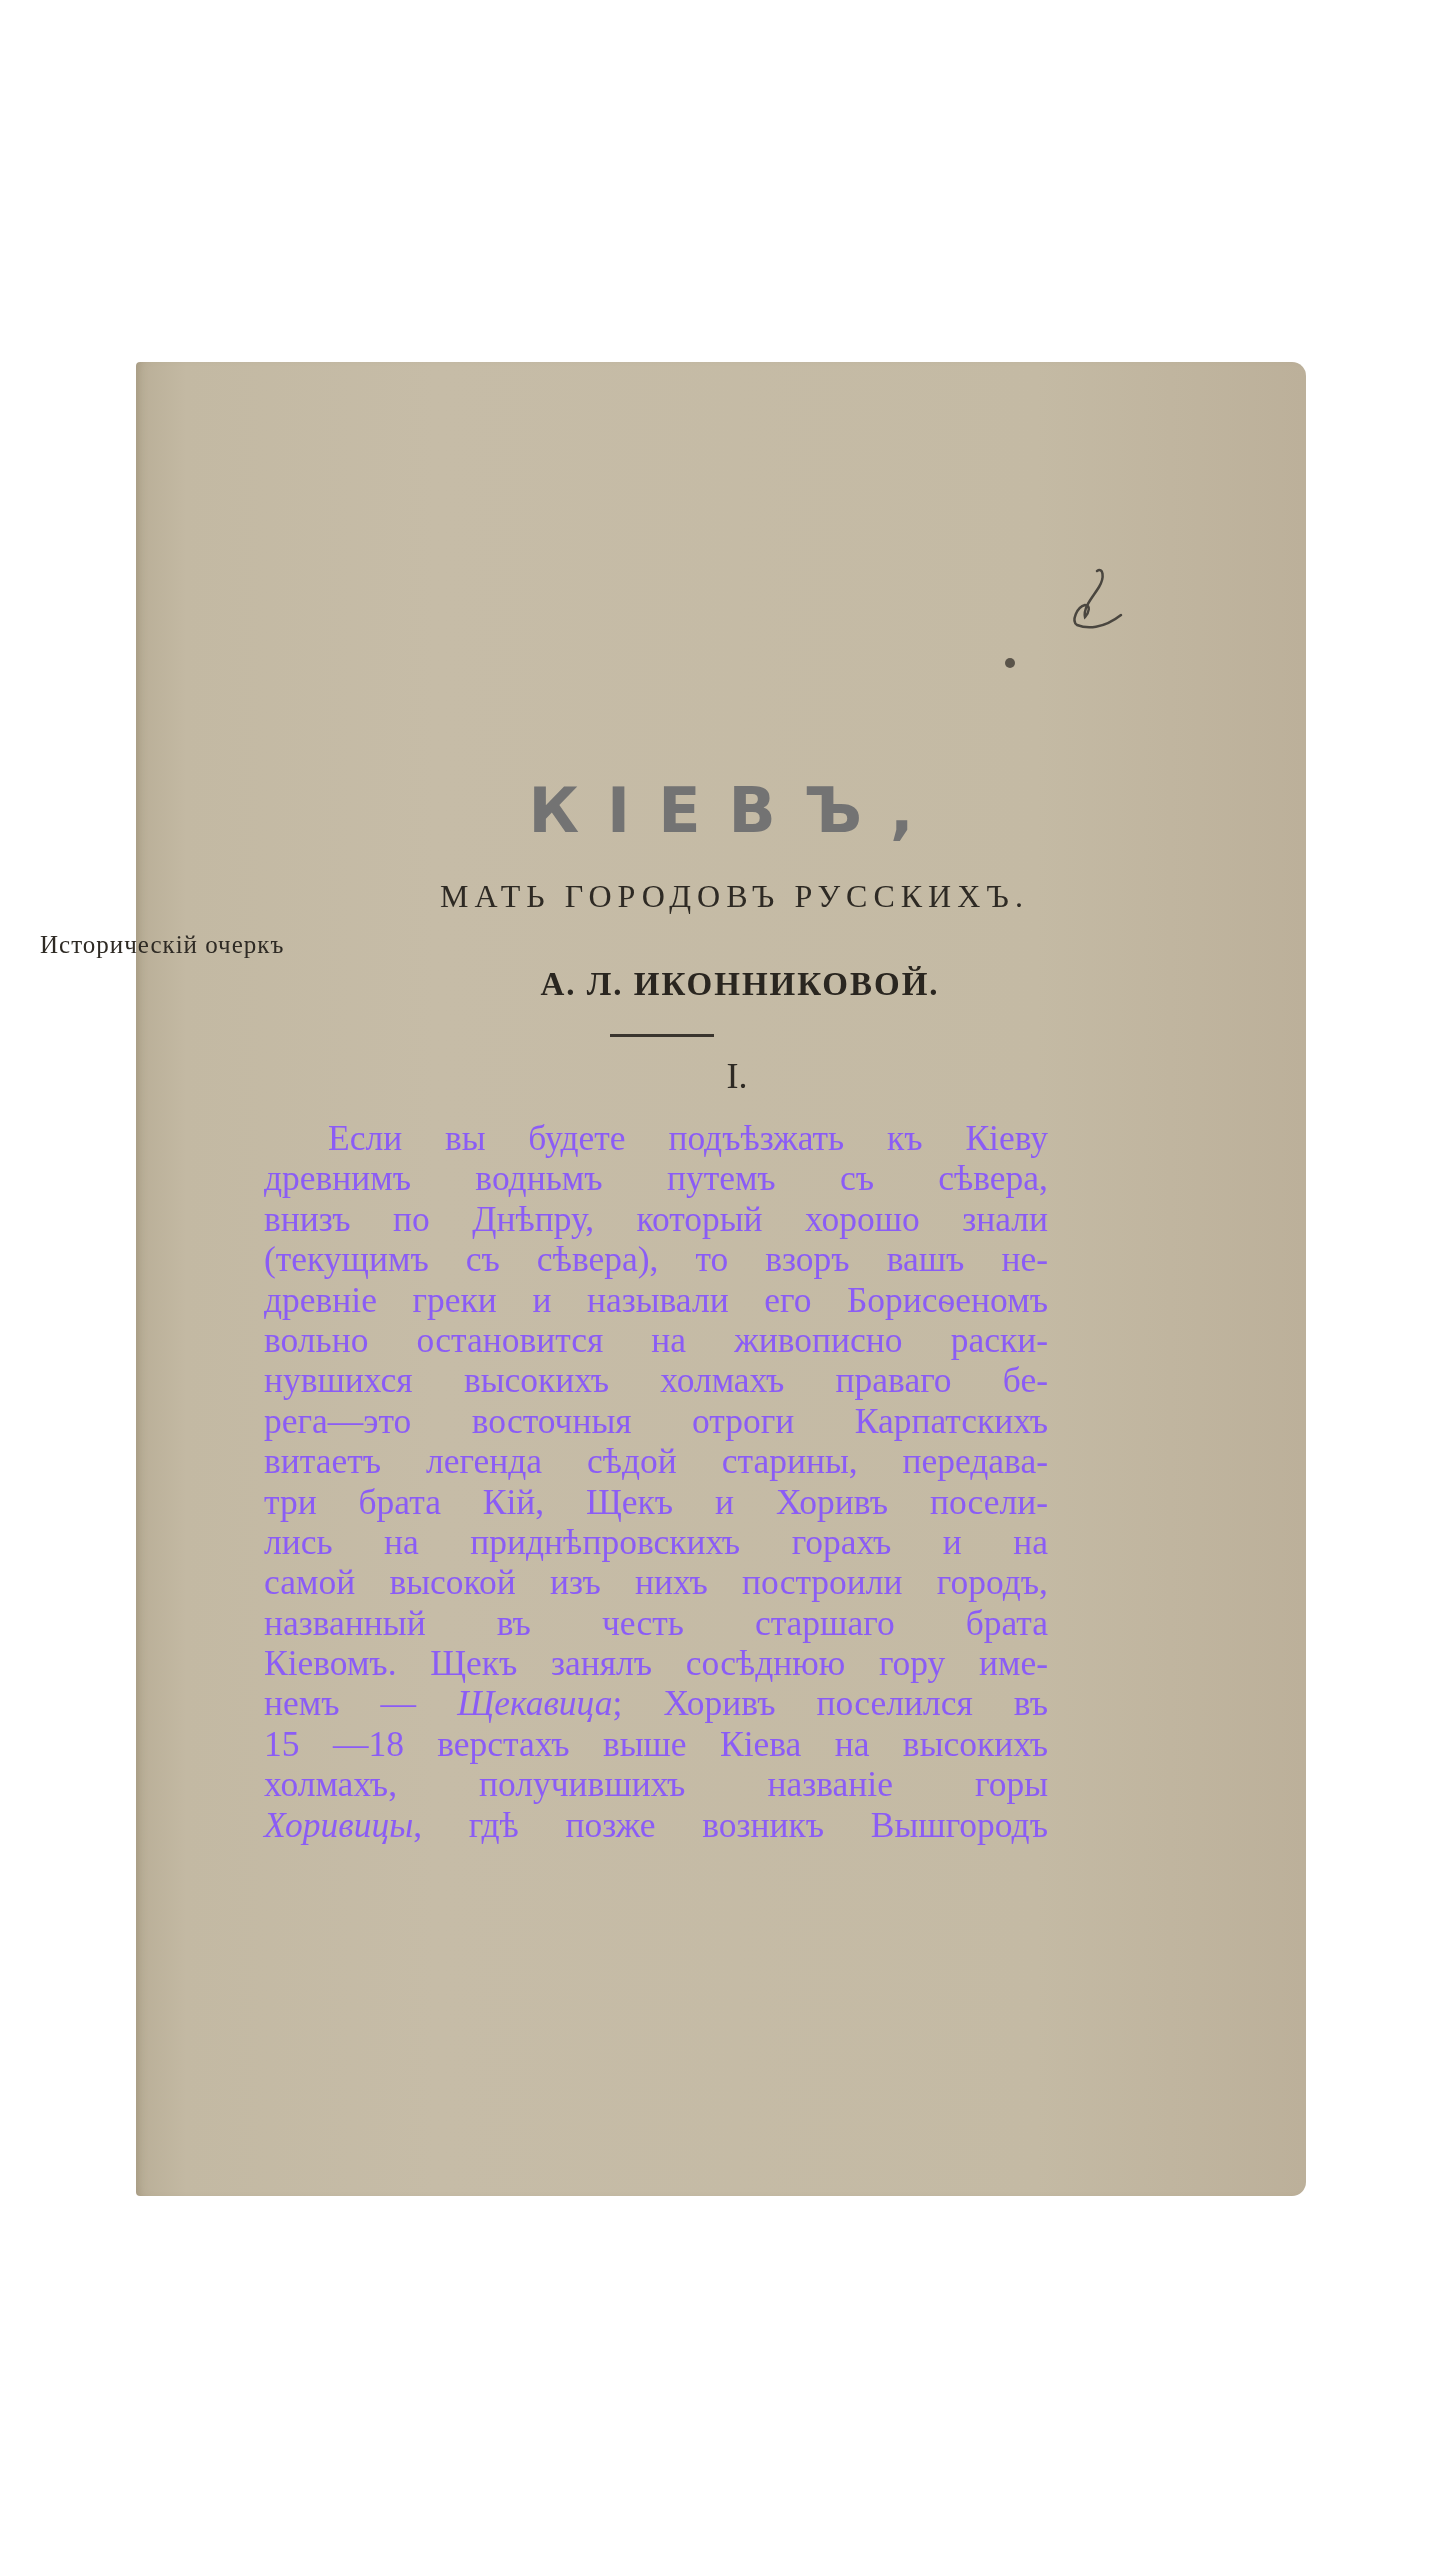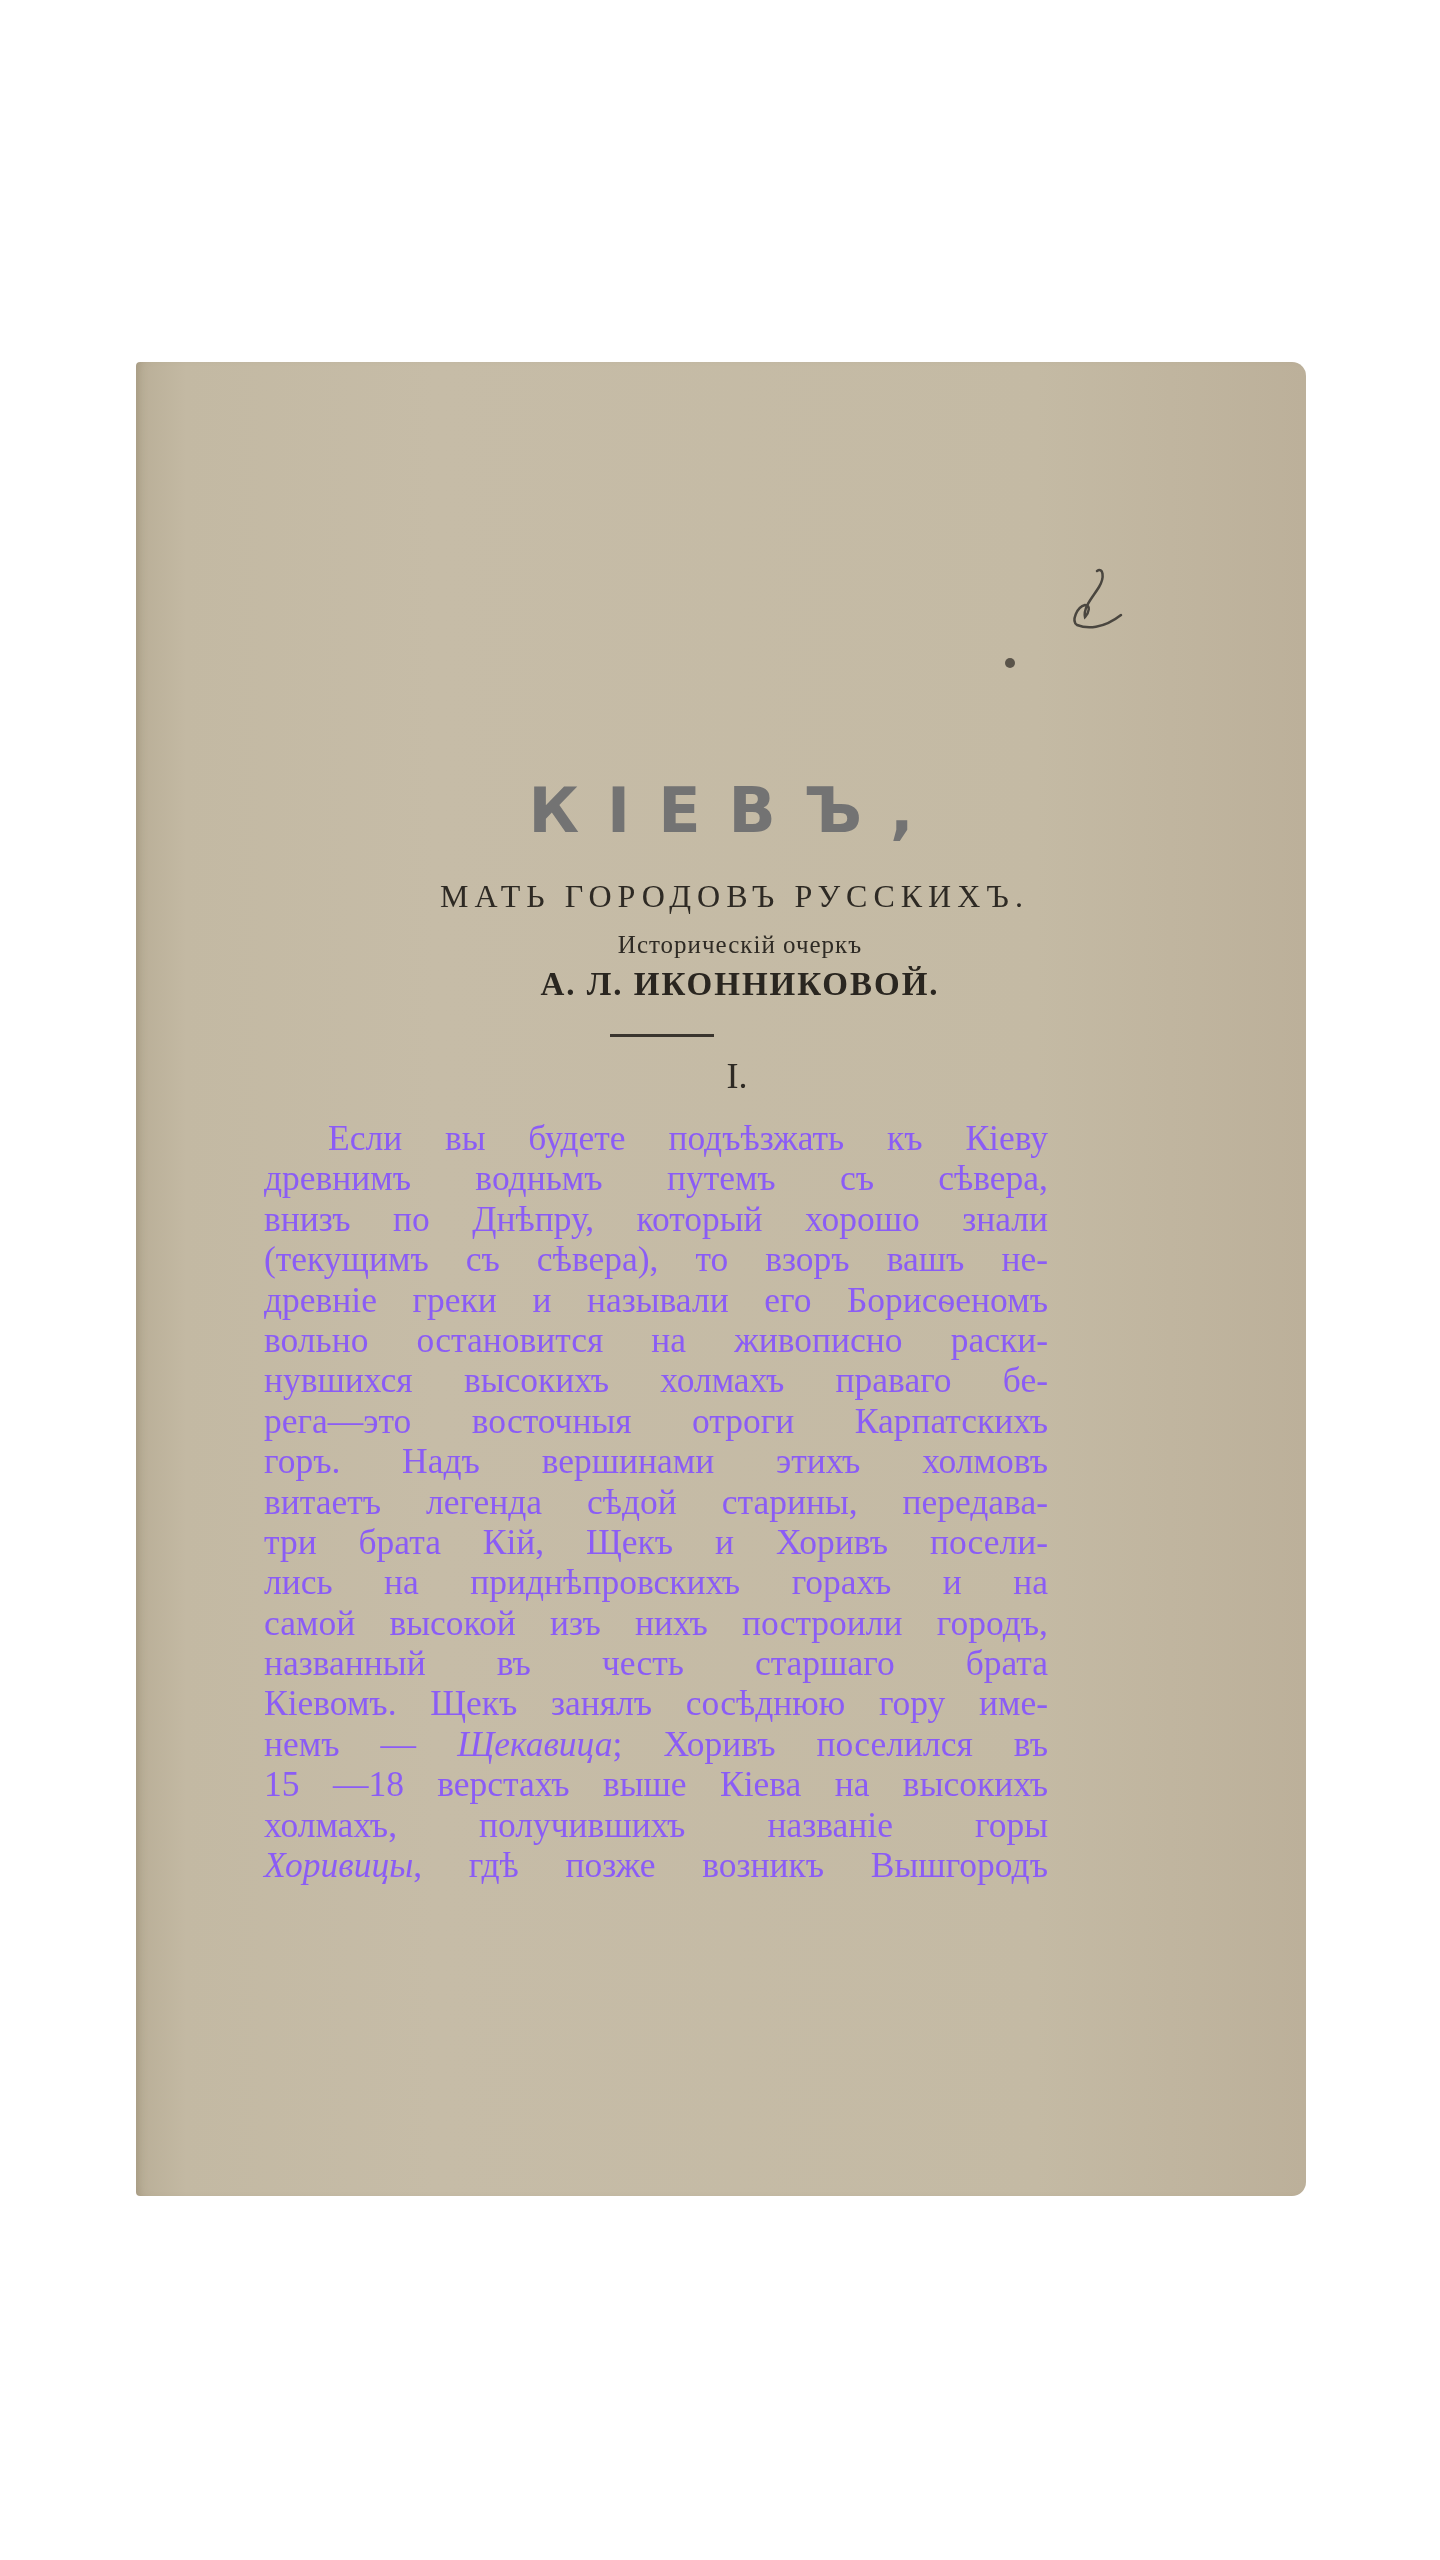--- a/index.html
+++ b/index.html
@@ -31,21 +31,21 @@
     font-family: "DejaVu Sans", "Liberation Sans", sans-serif; font-weight: bold;
     font-size: 62px; letter-spacing: 28px; color: #737373; line-height: 1;
     padding-left: 30px; box-sizing: border-box;
   }
   .subtitle {
     position: absolute; left: 0; width: 1440px; top: 880px; text-align: center;
     font-size: 32px; letter-spacing: 6px; color: #2e2a24; line-height: 1;
     padding-left: 29px; box-sizing: border-box;
   }
   .essay-kind {
-    position: absolute; left: 0; width: 1440px; top: 932px; text-align: center;
+    position: absolute; left: 0; width: 1440px; top: 932px; 
     font-size: 25px; letter-spacing: 1px; color: #2e2a24; line-height: 1;
     padding-left: 40px; box-sizing: border-box;
   }
   .author {
     position: absolute; left: 0; width: 1440px; top: 968px; text-align: center;
     font-family: Liberation Serif, serif; font-weight: bold;
     font-size: 33px; letter-spacing: 2px; color: #2a2620; line-height: 1;
     padding-left: 40px; box-sizing: border-box;
   }
   .rule {
@@ -87,21 +87,20 @@
 
 <div class="body-text">
   <span class="line indent">Если вы будете подъѣзжать къ Кіеву</span>
   <span class="line">древнимъ водньмъ путемъ съ сѣвера,</span>
   <span class="line">внизъ по Днѣпру, который хорошо знали</span>
   <span class="line">(текущимъ съ сѣвера), то взоръ вашъ не-</span>
   <span class="line">древніе греки и называли его Борисѳеномъ</span>
   <span class="line">вольно остановится на живописно раски-</span>
   <span class="line">нувшихся высокихъ холмахъ праваго бе-</span>
   <span class="line">рега—это восточныя отроги Карпатскихъ</span>
-  <span class="line">горъ. Надъ вершинами этихъ холмовъ</span>
   <span class="line">витаетъ легенда сѣдой старины, передава-</span>
   <span class="line">три брата Кій, Щекъ и Хоривъ посели-</span>
   <span class="line">лись на приднѣпровскихъ горахъ и на</span>
   <span class="line">самой высокой изъ нихъ построили городъ,</span>
   <span class="line">названный въ честь старшаго брата</span>
   <span class="line">Кіевомъ. Щекъ занялъ сосѣднюю гору име-</span>
   <span class="line"><span>немъ — </span><span class="it">Щекавица</span><span>;  Хоривъ поселился  въ</span></span>
   <span class="line">15 —18 верстахъ выше Кіева на высокихъ</span>
   <span class="line">холмахъ, получившихъ названіе горы</span>
   <span class="line"><span class="it">Хоривицы</span><span>, гдѣ позже возникъ Вышгородъ</span></span>

